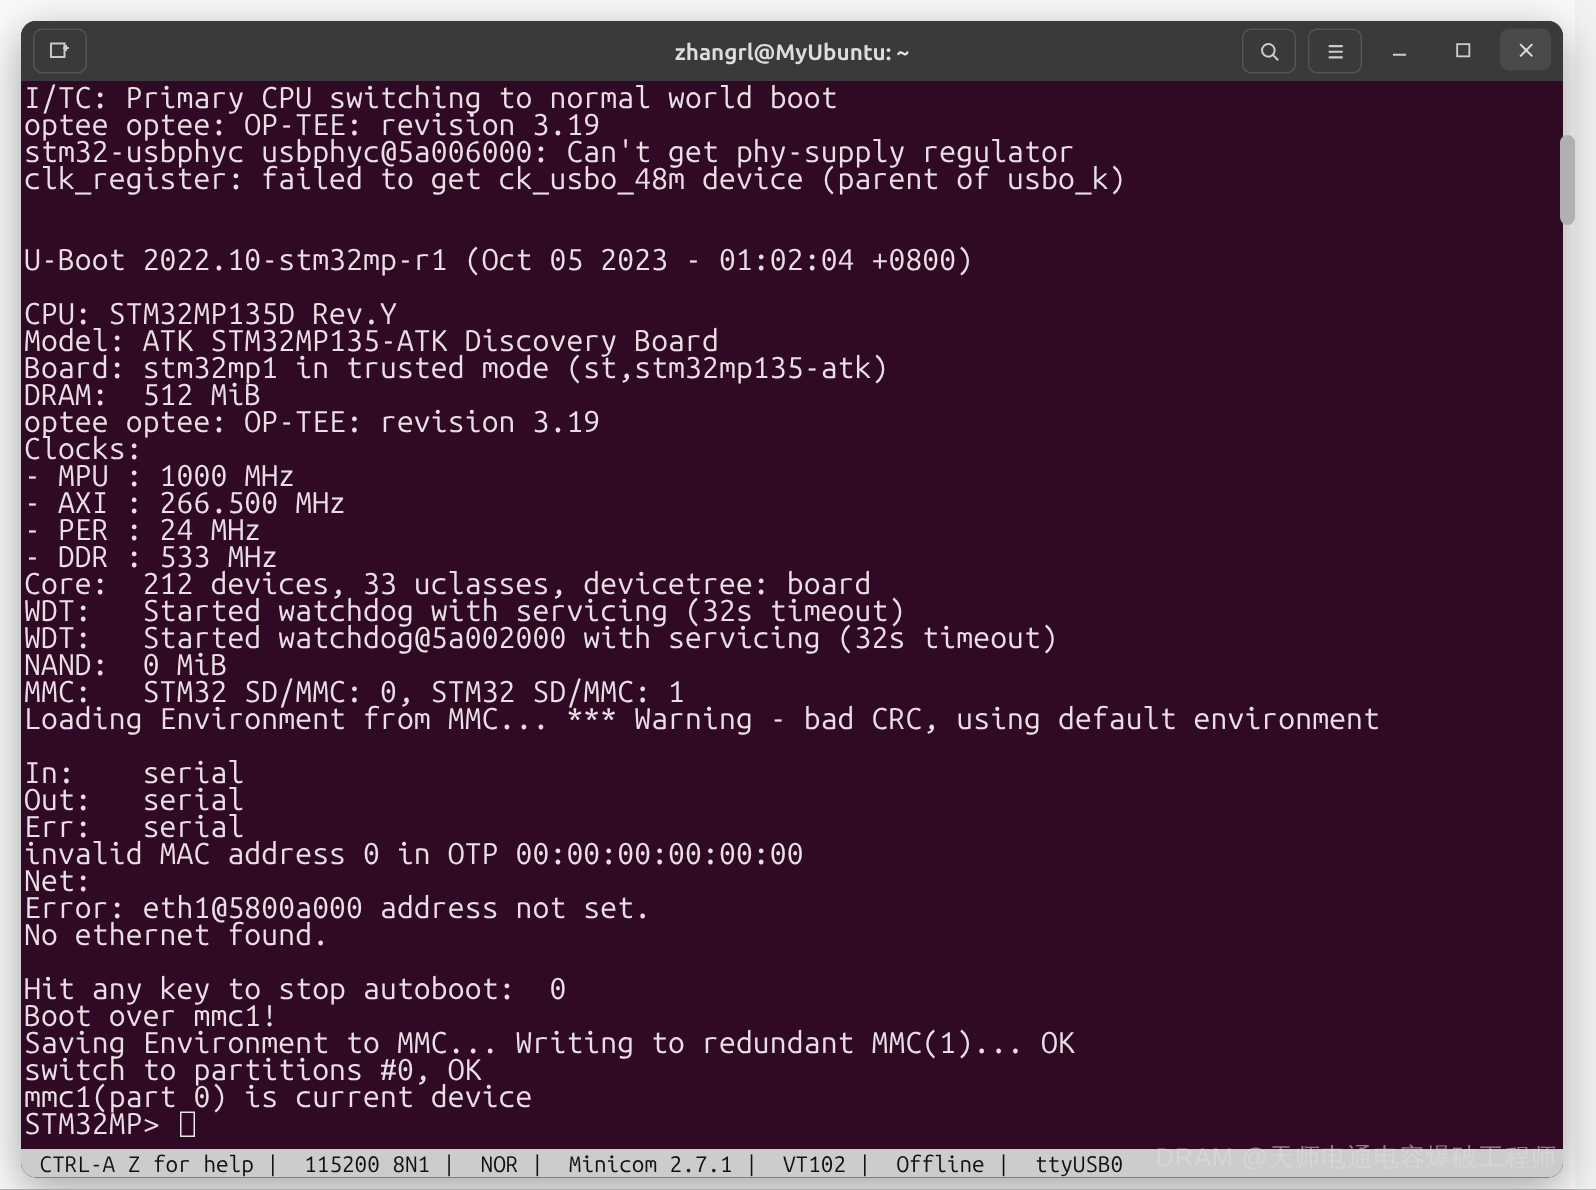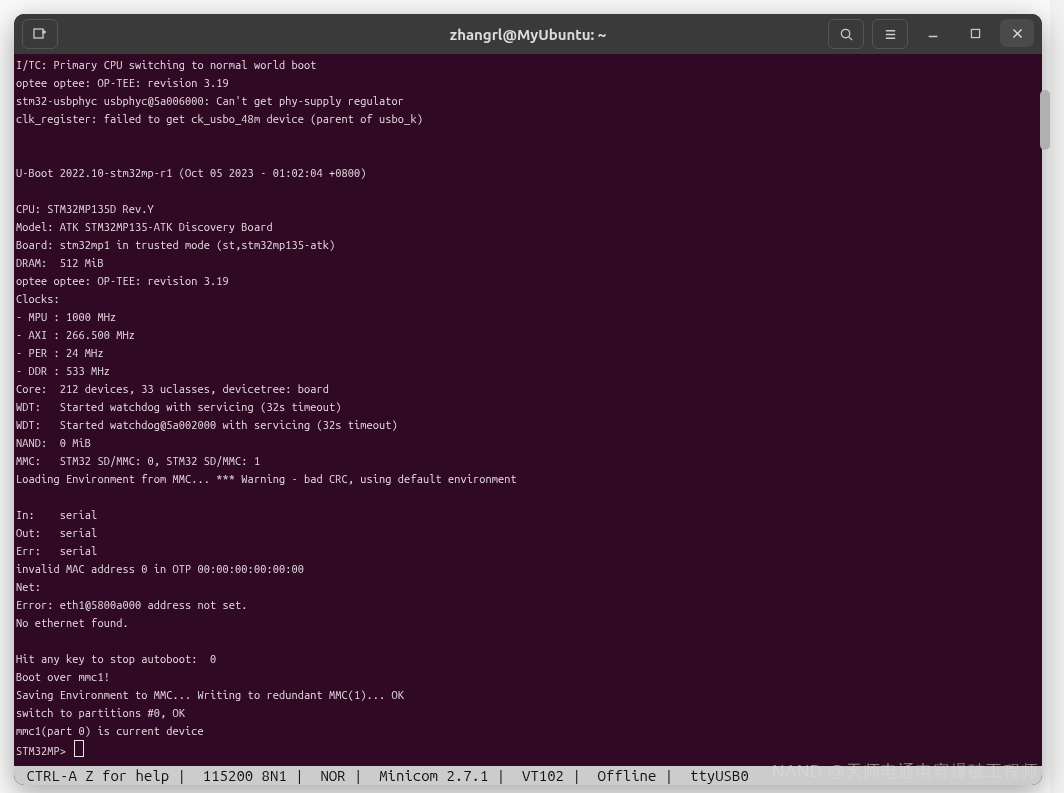--- a/index.html
+++ b/index.html
@@ -30,21 +30,21 @@
   .tb-btn.close{background:#4a4a4a;border:none;}
   .tb-btn svg{pointer-events:none;}
   .title{position:absolute;left:0;right:0;top:0;bottom:0;display:flex;align-items:center;justify-content:center;
          font-weight:600;font-size:15px;color:#ddd;pointer-events:none;}
   .tb-left,.tb-right{display:flex;gap:8px;z-index:1;}
   .tb-left{margin-right:auto;}
   .tb-right{margin-left:auto;}
   .terminal{
     flex:1;padding:2px 2px 0 2px;
     font-family:"Ubuntu Mono","DejaVu Sans Mono",Consolas,monospace;
-    font-size:11px;line-height:18px;letter-spacing:0.1px;
+    font-size:20px;line-height:18px;letter-spacing:0.1px;
     white-space:pre;color:#eadfe6;
     overflow:hidden;
   }
   .cursor{
     display:inline-block;width:8px;height:15px;border:1px solid #e6e6e6;vertical-align:-2px;margin-left:2px;
   }
   .statusbar{
     height:19px;background:#cccccc;color:#111;
     font-family:"Ubuntu Mono","DejaVu Sans Mono",monospace;font-size:15px;line-height:19px;
     padding:0 4px;white-space:pre;
@@ -144,14 +144,14 @@
 Saving Environment to MMC... Writing to redundant MMC(1)... OK
 switch to partitions #0, OK
 mmc1(part 0) is current device
 <span>STM32MP&gt; </span><span class="cursor"></span></div>
 
     <div class="statusbar"> CTRL-A Z for help |  115200 8N1 |  NOR |  Minicom 2.7.1 |  VT102 |  Offline |  ttyUSB0</div>
   </div>
 
   <div class="scroll"></div>
 
-  <div class="watermark">NAND @天师电通电容爆破工程师</div>
+  <div class="watermark">DRAM @天师电通电容爆破工程师</div>
 </div>
 
 </body></html>

